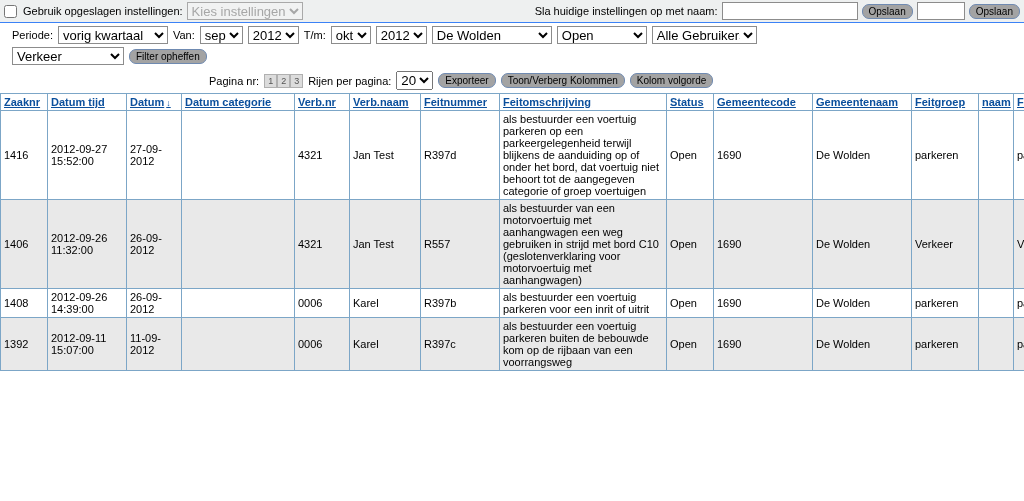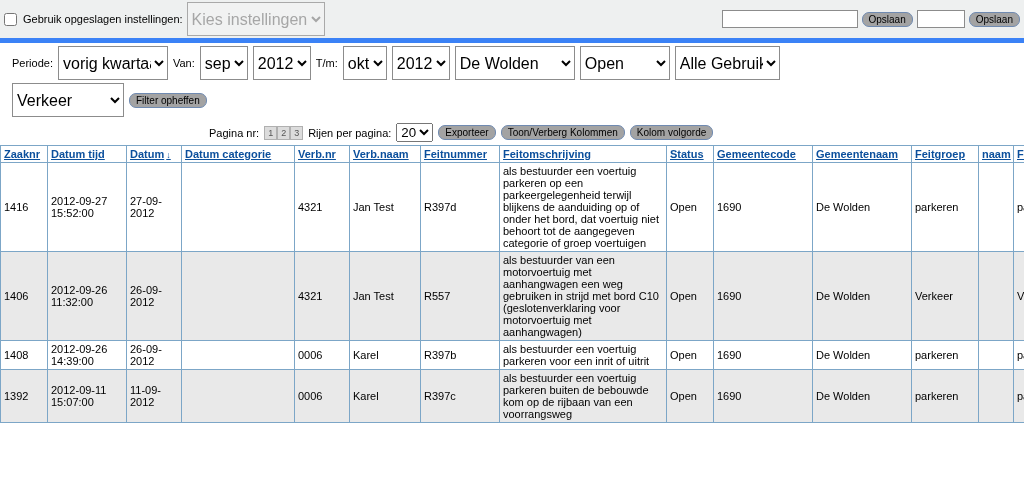--- a/index.html
+++ b/index.html
@@ -1,21 +1,21 @@
 <!DOCTYPE html>
 <html><head>
 <meta charset="utf-8">
 <style>
   html,body{margin:0;padding:0;font-family:Arial,Helvetica,sans-serif;font-size:11px;color:#000;background:#fff}
   body{width:1024px}
-  .toolbar{background:#eef0f0;border-bottom:5px solid #3b82f6;padding:2px 4px;display:flex;align-items:center;gap:4px;white-space:nowrap}
+  .toolbar{background:#eef0f0;border-bottom:1px solid #3b82f6;padding:2px 4px;display:flex;align-items:center;gap:4px;white-space:nowrap}
   .toolbar input[type=checkbox]{margin:0 2px 0 0;vertical-align:middle}
   .toolbar label{vertical-align:middle}
   .toolbar .spacer{flex:1}
-  .toolbar select, .filterbar select{font-size:16px;border:1px solid #8c8c8c;background:#fff;height:34px}
+  .toolbar select, .filterbar select{font-size:13px;border:1px solid #8c8c8c;background:#fff;height:18px}
   .toolbar input[type=text]{font-size:11px;border:1px solid #8c8c8c;height:14px;padding:1px 2px;width:130px}
   .btn{font-size:10px;border:1px solid #6f8ab1;background:#a3a3a3;padding:1px 6px;cursor:pointer;border-radius:7px}
   .filterbar{padding:3px 12px;display:flex;align-items:center;gap:5px;flex-wrap:wrap}
   .filterbar span.lbl{color:#000}
   .pagerbar{padding:3px 4px;display:flex;align-items:center;gap:5px;justify-content:flex-start}
   .pagerbar .lead{width:200px}
   .pagenum{display:inline-block;width:11px;height:12px;line-height:12px;text-align:center;background:#dcdcdc;border:1px solid #b0b0b0;font-size:9px;color:#555}
   table.data{border-collapse:collapse;width:100%;table-layout:fixed}
   table.data th, table.data td{border:1px solid #7ca6c7;padding:2px 3px;text-align:left;vertical-align:middle;font-size:11px;overflow:hidden}
   table.data th{background:#fff;color:#0b4f9c;text-decoration:underline;font-weight:bold;cursor:pointer;white-space:nowrap}
@@ -28,20 +28,21 @@
 </head>
 <body>
 
 <div class="toolbar">
   <input type="checkbox" style="">
   <label>Gebruik opgeslagen instellingen:</label>
   <select class="disabled" disabled="">
     <option>Kies instellingen</option>
   </select>
   <div class="spacer"></div>
+  <span>Sla huidige instellingen op met naam:</span>
   <input type="text" value="" style="">
   <button class="btn">Opslaan</button>
   <input type="text" class="narrow" style="width: 42px;">
   <button class="btn">Opslaan</button>
 </div>
 
 <div class="filterbar">
   <span class="lbl">Periode:</span>
   <select style="width:110px"><option>vorig kwartaal</option></select>
   <span class="lbl">Van:</span>

